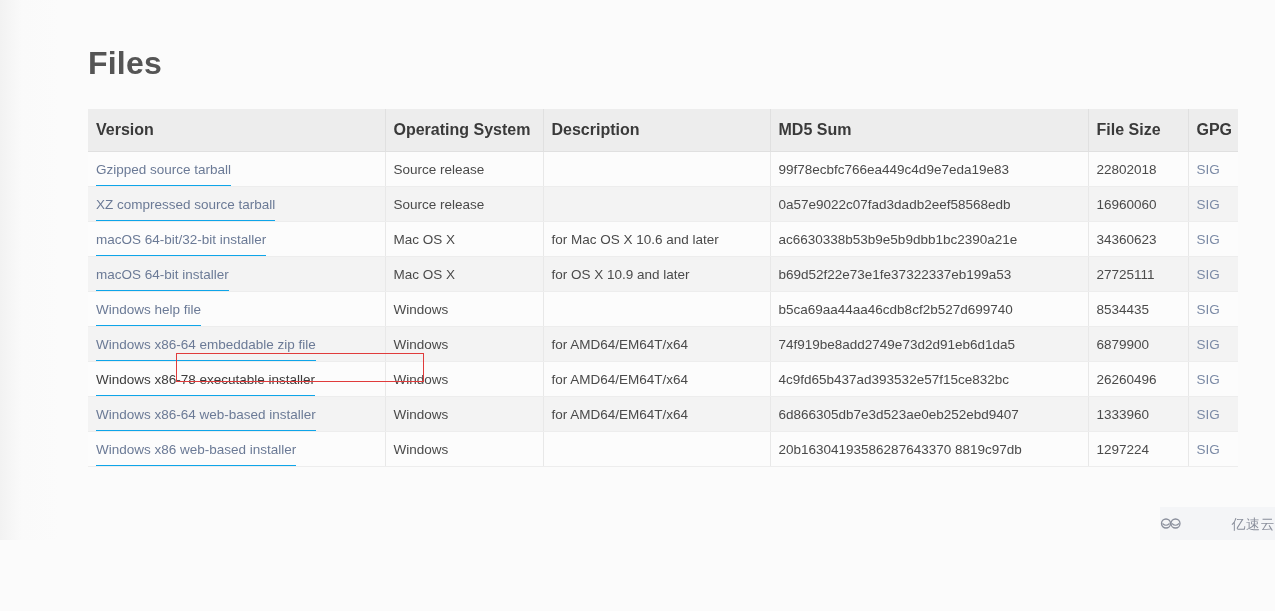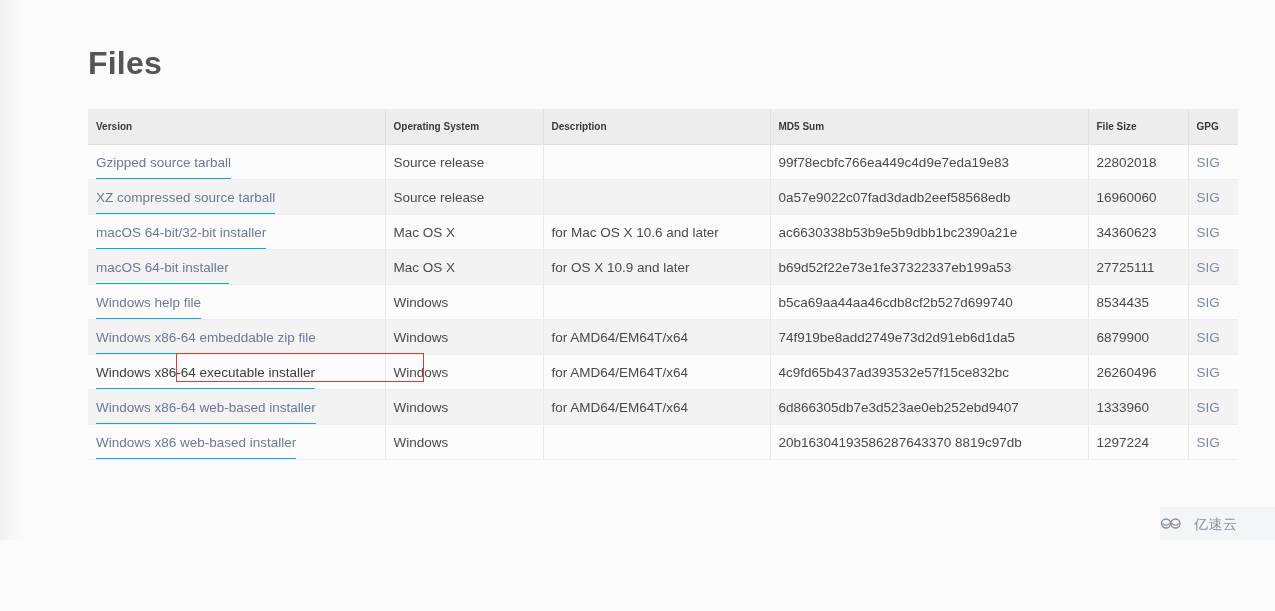--- a/index.html
+++ b/index.html
@@ -55,21 +55,21 @@
   table.files-table col.c-gpg          { width: 50px; }
 
   table.files-table thead th {
     background: #ededed;
     color: #3a3a3a;
     font-weight: bold;
     text-align: left;
     padding: 12px 8px 12px 8px;
     border-right: 1px solid #e0e0e0;
     border-bottom: 1px solid #e0e0e0;
-    font-size: 10px;
+    font-size: 16px;
     white-space: nowrap;
   }
   table.files-table thead th:last-child { border-right: none; }
 
   table.files-table tbody td {
     padding: 9px 8px 9px 8px;
     border-right: 1px solid #e8e8e8;
     border-bottom: 1px solid #ededed;
     color: #4a4a4a;
     vertical-align: middle;
@@ -109,22 +109,22 @@
   }
   .watermark {
     position: absolute;
     right: 0px;
     bottom: 0px;
     width: 115px;
     height: 33px;
     background: #f4f5f7;
     display: flex;
     align-items: center;
-    justify-content: flex-start;
-    gap: 12px;
+    justify-content: space-between;
+    gap: 4px;
   }
   .watermark .wm-logo {
     display: block;
     width: 22px;
     height: 13px;
   }
   .watermark .wm-text {
     font-family: "DejaVu Sans", sans-serif;
     font-size: 14px;
     color: #8a8f9c;
@@ -202,21 +202,21 @@
           </tr>
           <tr>
             <td><a class="file-link" href="#">Windows x86-64 embeddable zip file</a></td>
             <td>Windows</td>
             <td>for AMD64/EM64T/x64</td>
             <td>74f919be8add2749e73d2d91eb6d1da5</td>
             <td>6879900</td>
             <td><a class="sig-link" href="#">SIG</a></td>
           </tr>
           <tr>
-            <td><a class="file-link is-focused" href="#">Windows x86-64 executable installer</a></td>
+            <td><a class="file-link is-focused" href="#">Windows x86-78 executable installer</a></td>
             <td>Windows</td>
             <td>for AMD64/EM64T/x64</td>
             <td>4c9fd65b437ad393532e57f15ce832bc</td>
             <td>26260496</td>
             <td><a class="sig-link" href="#">SIG</a></td>
           </tr>
           <tr>
             <td><a class="file-link" href="#">Windows x86-64 web-based installer</a></td>
             <td>Windows</td>
             <td>for AMD64/EM64T/x64</td>

